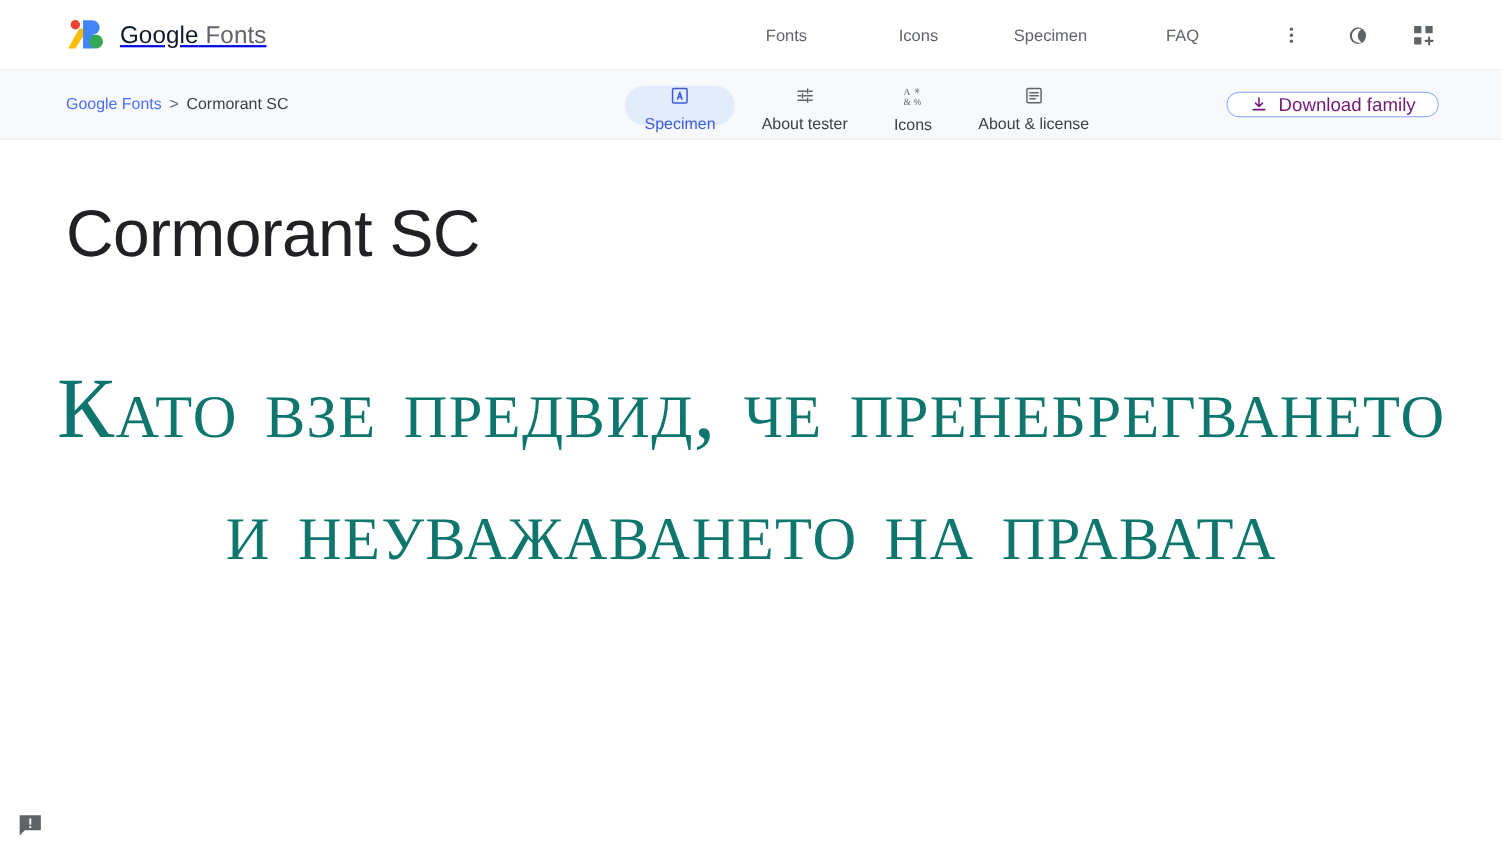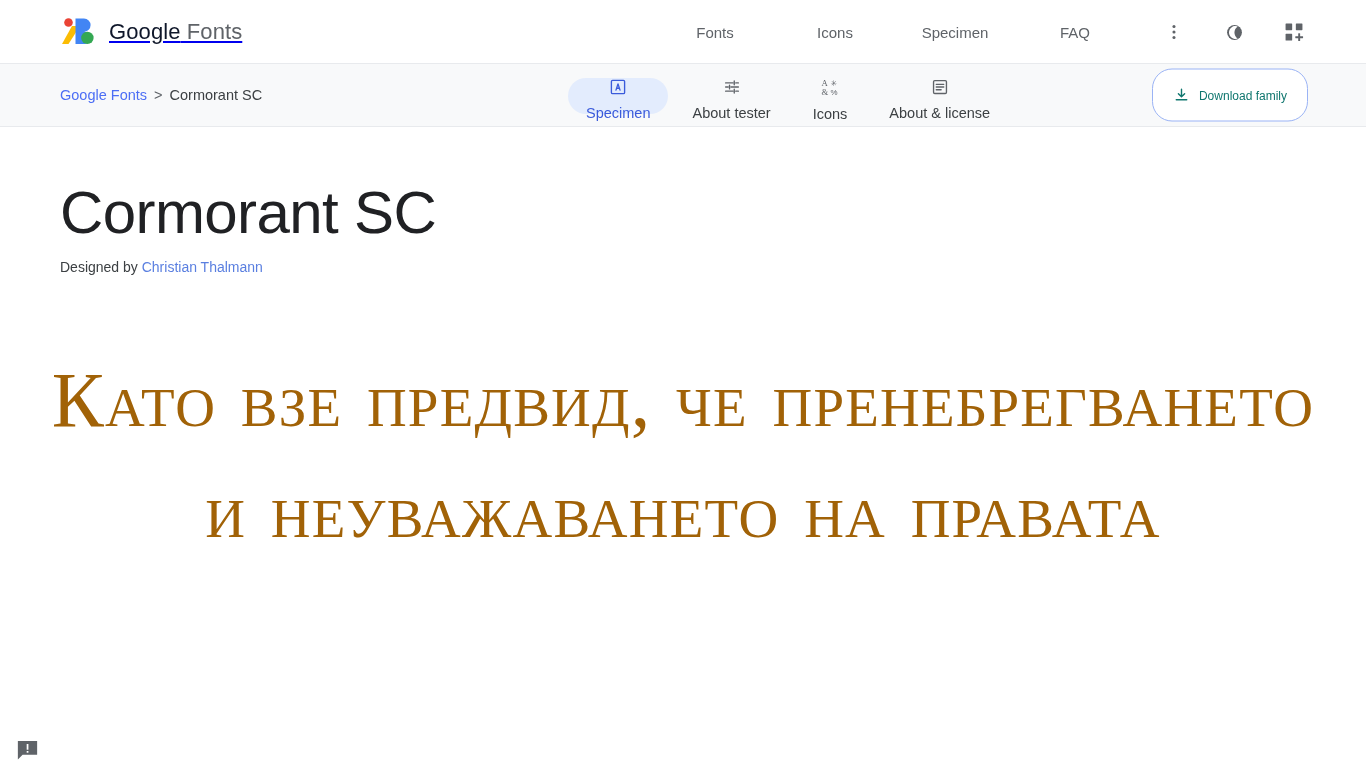--- a/index.html
+++ b/index.html
@@ -134,30 +134,30 @@
     background: #e3ecfd;
     color: #3b5bdb;
   }
   .tab.active .tab-ico { color: #3b5bdb; }
 
   .download-btn {
     position: absolute;
     right: 58px;
     top: 50%;
     transform: translateY(-50%);
-    height: 53px;
+    height: 23px;
     padding: 0 20px;
     display: flex;
     align-items: center;
     gap: 9px;
     border: 1px solid #9ab3f5;
     border-radius: 20px;
     background: #ffffff;
-    color: #0f766e;
-    font-size: 12px;
+    color: #701a75;
+    font-size: 17px;
     cursor: pointer;
     font-family: inherit;
     white-space: nowrap;
   }
 
   
   .page-body {
     position: relative;
     width: 100%;
     height: calc(768px - 64px - 63px);
@@ -186,21 +186,21 @@
 
   
   .specimen {
     margin-top: 70px;
     width: 100%;
     text-align: center;
     font-family: "Liberation Serif", "DejaVu Serif", serif;
     font-size: 78px;
     line-height: 1.42;
     font-variant: small-caps;
-    color: #a16207;
+    color: #0f766e;
     letter-spacing: 1.2px;
     padding: 0 40px;
     word-spacing: 4px;
   }
 
   
   .feedback-btn {
     position: absolute;
     left: 16px;
     bottom: 8px;
@@ -344,23 +344,20 @@
     </span>
     <span>Download family</span>
   </button>
 
 </div>
 
 <main class="page-body">
 
   <h1 class="font-title">Cormorant SC</h1>
 
-  <div class="designer-line">
-    <span>Designed by </span><a class="designer-link" href="#">Christian Thalmann</a>
-  </div>
 
   <div class="specimen">Като взе предвид, че пренебрегването и неуважаването на правата</div>
 
   <button class="feedback-btn">
     <svg width="23" height="20" viewBox="0 0 24 22" fill="currentColor">
       <path d="M1.4 1.2h21.2v15.1H6.6L1.4 21.4z"></path>
       <rect x="11.1" y="4.4" width="1.9" height="6.3" fill="#ffffff"></rect>
       <rect x="11.1" y="12.1" width="1.9" height="1.9" fill="#ffffff"></rect>
     </svg>
   </button>

